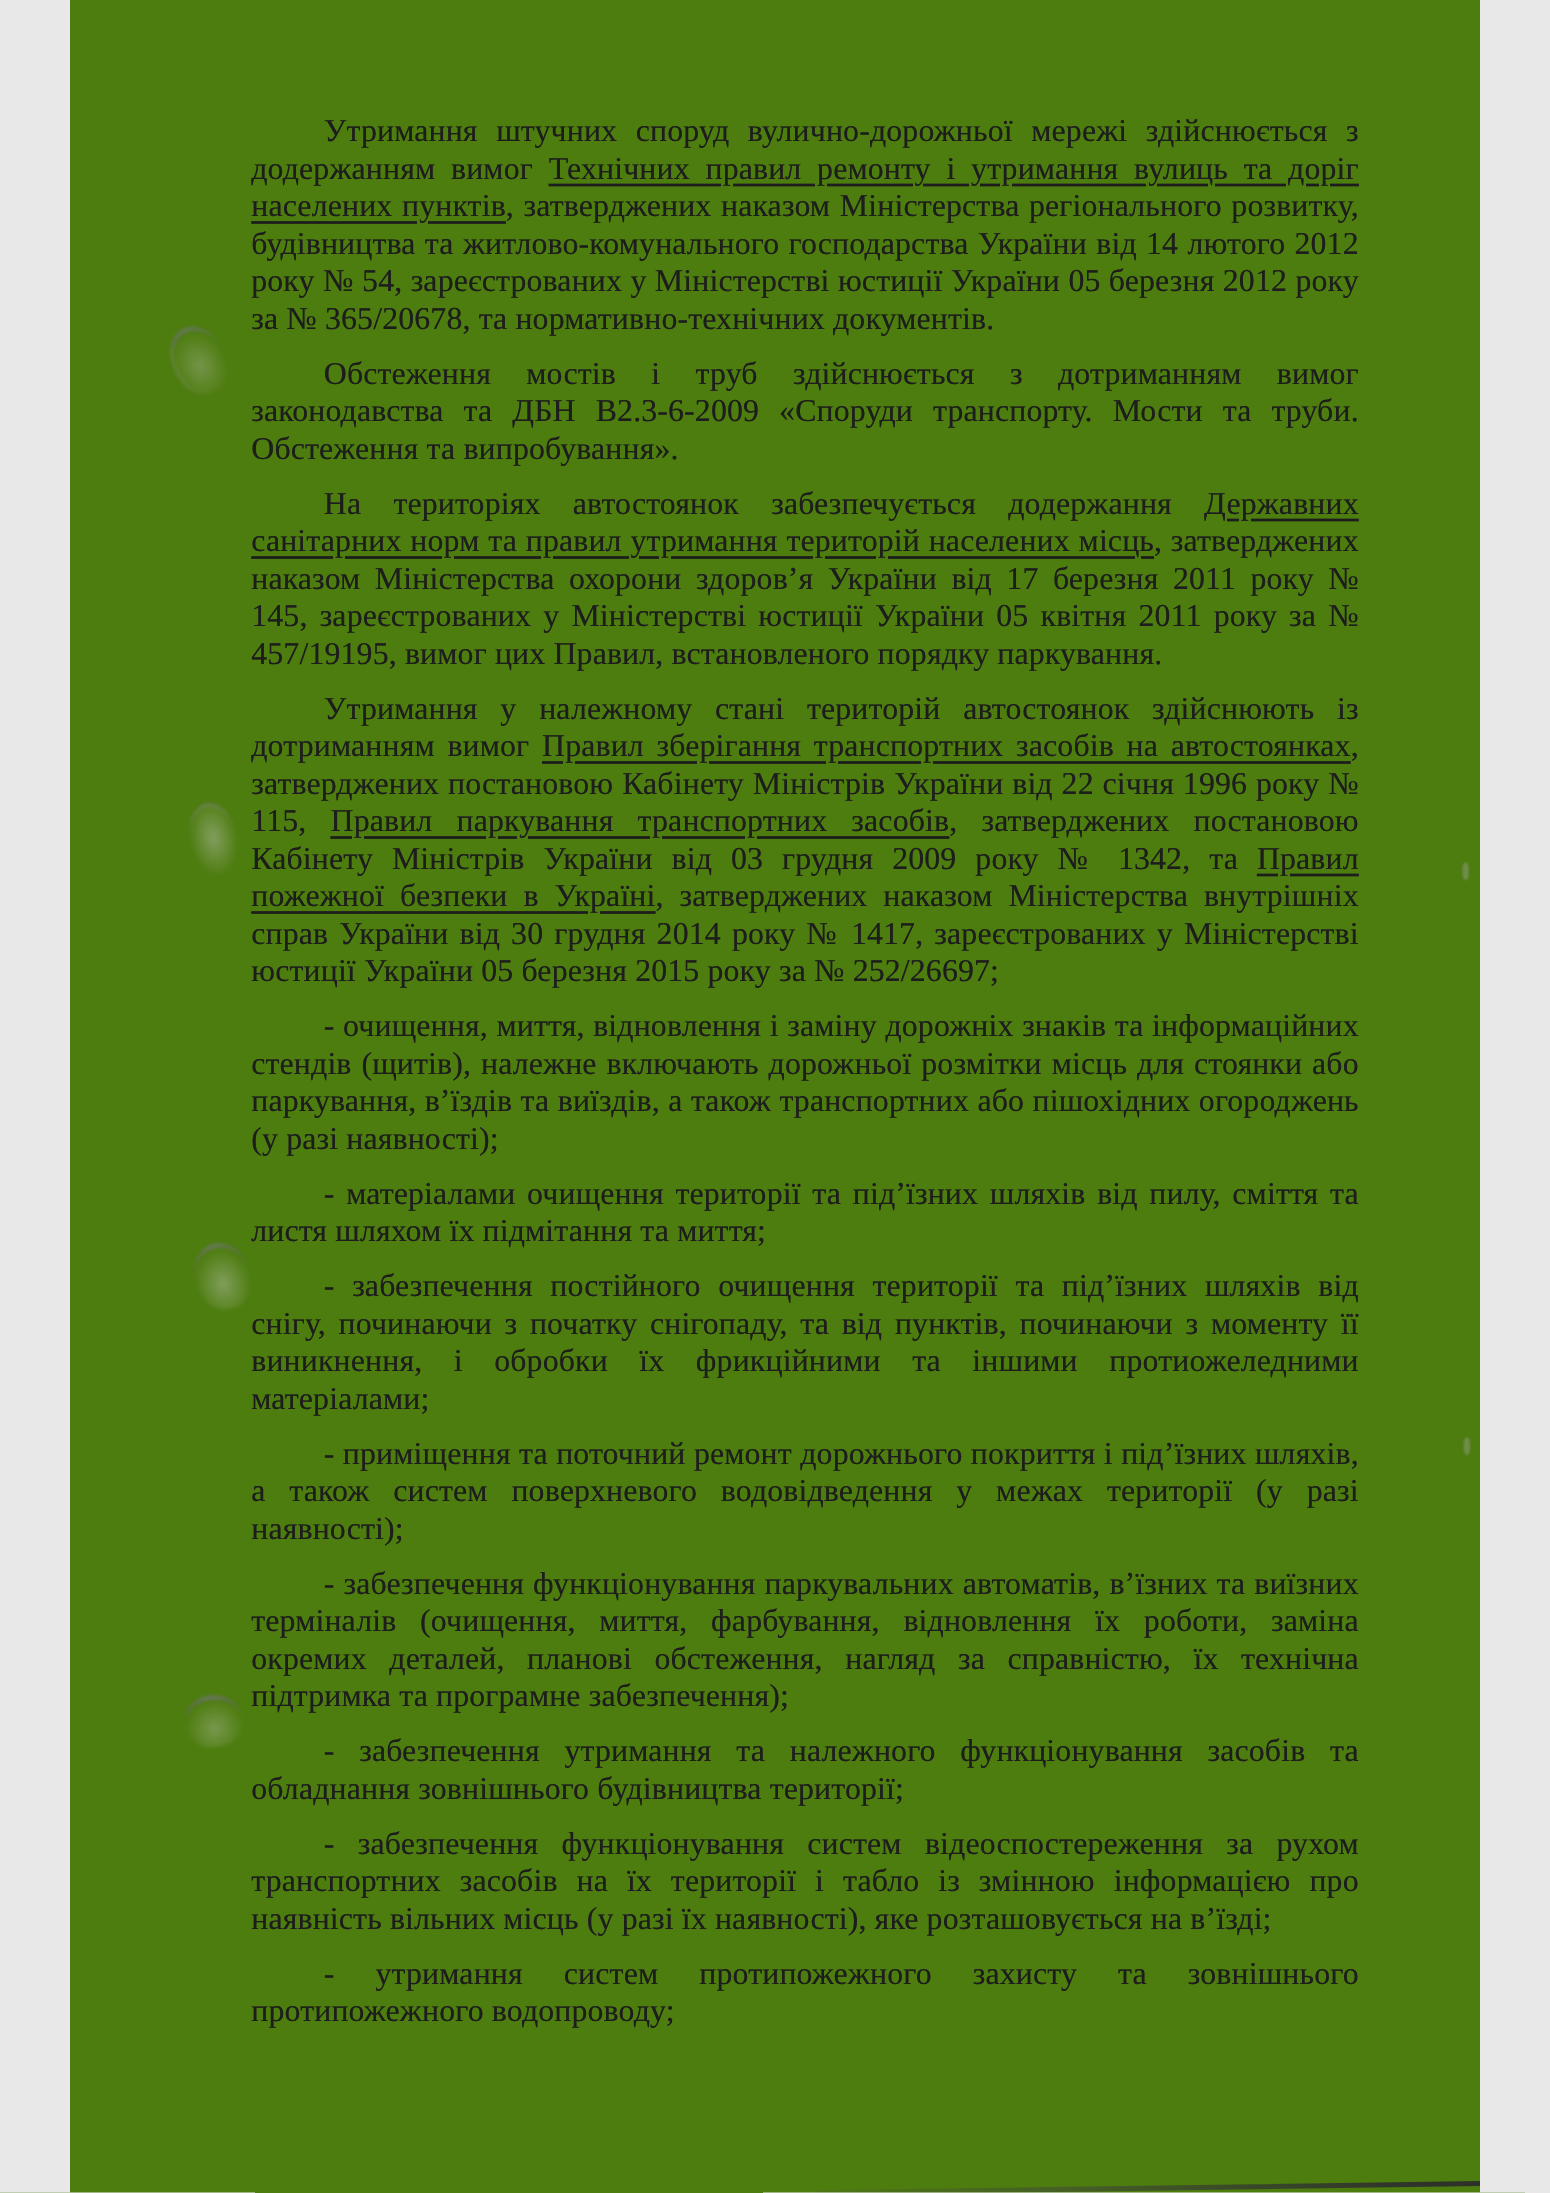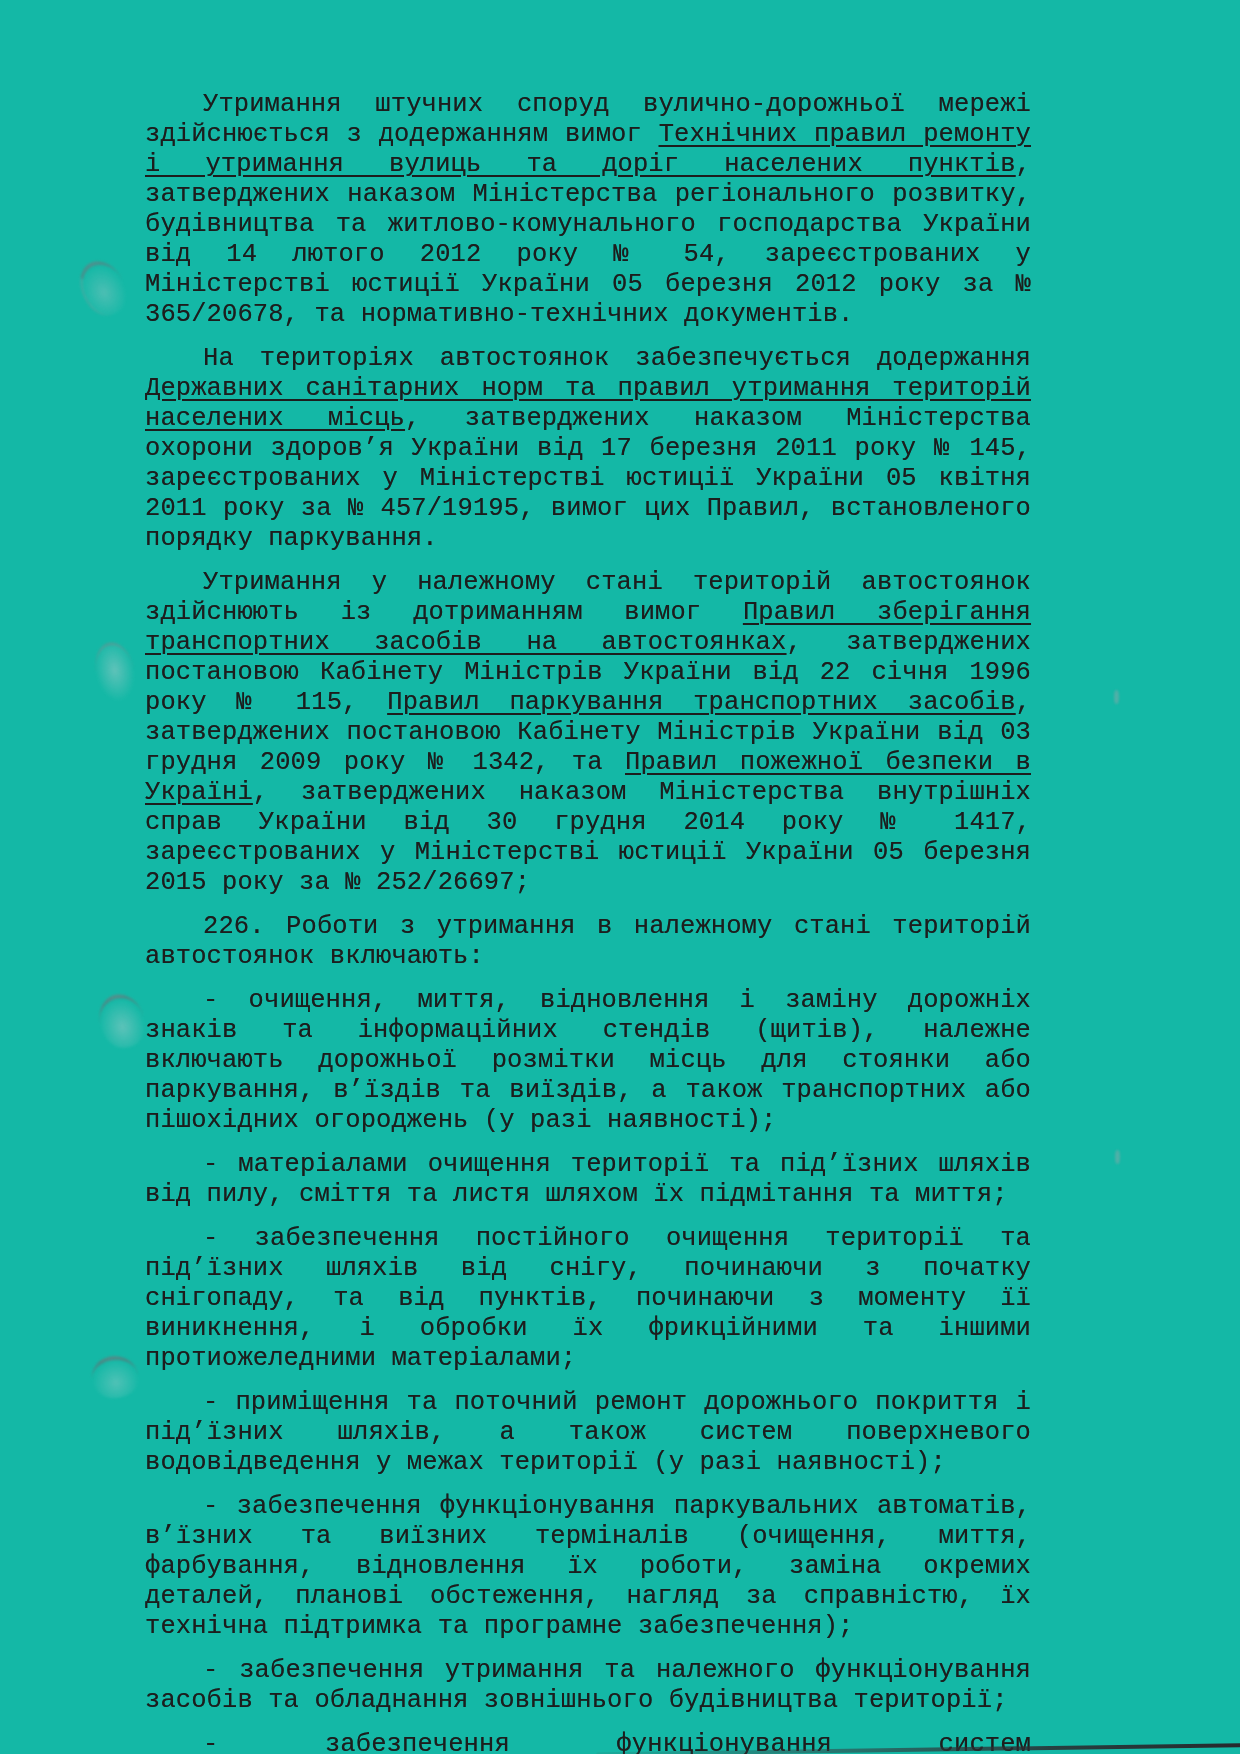--- a/index.html
+++ b/index.html
@@ -1,23 +1,23 @@
 <!DOCTYPE html>
 <html lang="uk"><head>
 <meta charset="utf-8">
 <style>
   html, body { margin: 0; padding: 0; background: #e8e8e8; }
   .page {
     position: relative;
-    width: 1240px;
+    width: 1128px;
     height: 1754px;
     margin: 0 auto;
-    background: #14b8a6;
+    background: #4d7c0f;
     overflow: hidden;
-    font-family: Liberation Mono, monospace;
+    font-family: Liberation Serif, serif;
     color: #1d1d1d;
   }
   .content {
     position: absolute;
     left: 145px;
     top: 0;
     width: 886px;
     padding-top: 90px;
   }
   p.doc-par {
@@ -103,23 +103,23 @@
 
   <div class="mark mark-1"></div>
   <div class="mark mark-2"></div>
   <div class="mark mark-3"></div>
   <div class="mark mark-4"></div>
   <div class="speck speck-1"></div>
   <div class="speck speck-2"></div>
 
   <div class="content">
     <p class="doc-par first"><span>Утримання штучних споруд вулично-дорожньої мережі здійснюється з додержанням вимог </span><span class="u">Технічних правил ремонту і утримання вулиць та доріг населених пунктів</span><span>, затверджених наказом Міністерства регіонального розвитку, будівництва та житлово-комунального господарства України від 14 лютого 2012 року № 54, зареєстрованих у Міністерстві юстиції України 05 березня 2012 року за № 365/20678, та нормативно-технічних документів.</span></p>
+    <p class="doc-par"><span>Обстеження мостів і труб здійснюється з дотриманням вимог законодавства та ДБН В2.3-6-2009 «Споруди транспорту. Мости та труби. Обстеження та випробування».</span></p>
     <p class="doc-par"><span>На територіях автостоянок забезпечується додержання </span><span class="u">Державних санітарних норм та правил утримання територій населених місць</span><span>, затверджених наказом Міністерства охорони здоров’я України від 17 березня 2011 року № 145, зареєстрованих у Міністерстві юстиції України 05 квітня 2011 року за № 457/19195, вимог цих Правил, встановленого порядку паркування.</span></p>
     <p class="doc-par"><span>Утримання у належному стані територій автостоянок здійснюють із дотриманням вимог </span><span class="u">Правил зберігання транспортних засобів на автостоянках</span><span>, затверджених постановою Кабінету Міністрів України від 22 січня 1996 року № 115, </span><span class="u">Правил паркування транспортних засобів</span><span>, затверджених постановою Кабінету Міністрів України від 03 грудня 2009 року № 1342, та </span><span class="u">Правил пожежної безпеки в Україні</span><span>, затверджених наказом Міністерства внутрішніх справ України від 30 грудня 2014 року № 1417, зареєстрованих у Міністерстві юстиції України 05 березня 2015 року за № 252/26697;</span></p>
-    <p class="doc-par"><span>226. Роботи з утримання в належному стані територій автостоянок включають:</span></p>
     <p class="doc-par"><span>- очищення, миття, відновлення і заміну дорожніх знаків та інформаційних стендів (щитів), належне включають дорожньої розмітки місць для стоянки або паркування, в’їздів та виїздів, а також транспортних або пішохідних огороджень (у разі наявності);</span></p>
     <p class="doc-par"><span>- матеріалами очищення території та під’їзних шляхів від пилу, сміття та листя шляхом їх підмітання та миття;</span></p>
     <p class="doc-par"><span>- забезпечення постійного очищення території та під’їзних шляхів від снігу, починаючи з початку снігопаду, та від пунктів, починаючи з моменту її виникнення, і обробки їх фрикційними та іншими протиожеледними матеріалами;</span></p>
     <p class="doc-par"><span>- приміщення та поточний ремонт дорожнього покриття і під’їзних шляхів, а також систем поверхневого водовідведення у межах території (у разі наявності);</span></p>
     <p class="doc-par"><span>- забезпечення функціонування паркувальних автоматів, в’їзних та виїзних терміналів (очищення, миття, фарбування, відновлення їх роботи, заміна окремих деталей, планові обстеження, нагляд за справністю, їх технічна підтримка та програмне забезпечення);</span></p>
     <p class="doc-par"><span>- забезпечення утримання та належного функціонування засобів та обладнання зовнішнього будівництва території;</span></p>
     <p class="doc-par"><span>- забезпечення функціонування систем відеоспостереження за рухом транспортних засобів на їх території і табло із змінною інформацією про наявність вільних місць (у разі їх наявності), яке розташовується на в’їзді;</span></p>
     <p class="doc-par"><span>- утримання систем протипожежного захисту та зовнішнього протипожежного водопроводу;</span></p>
 
   </div>

